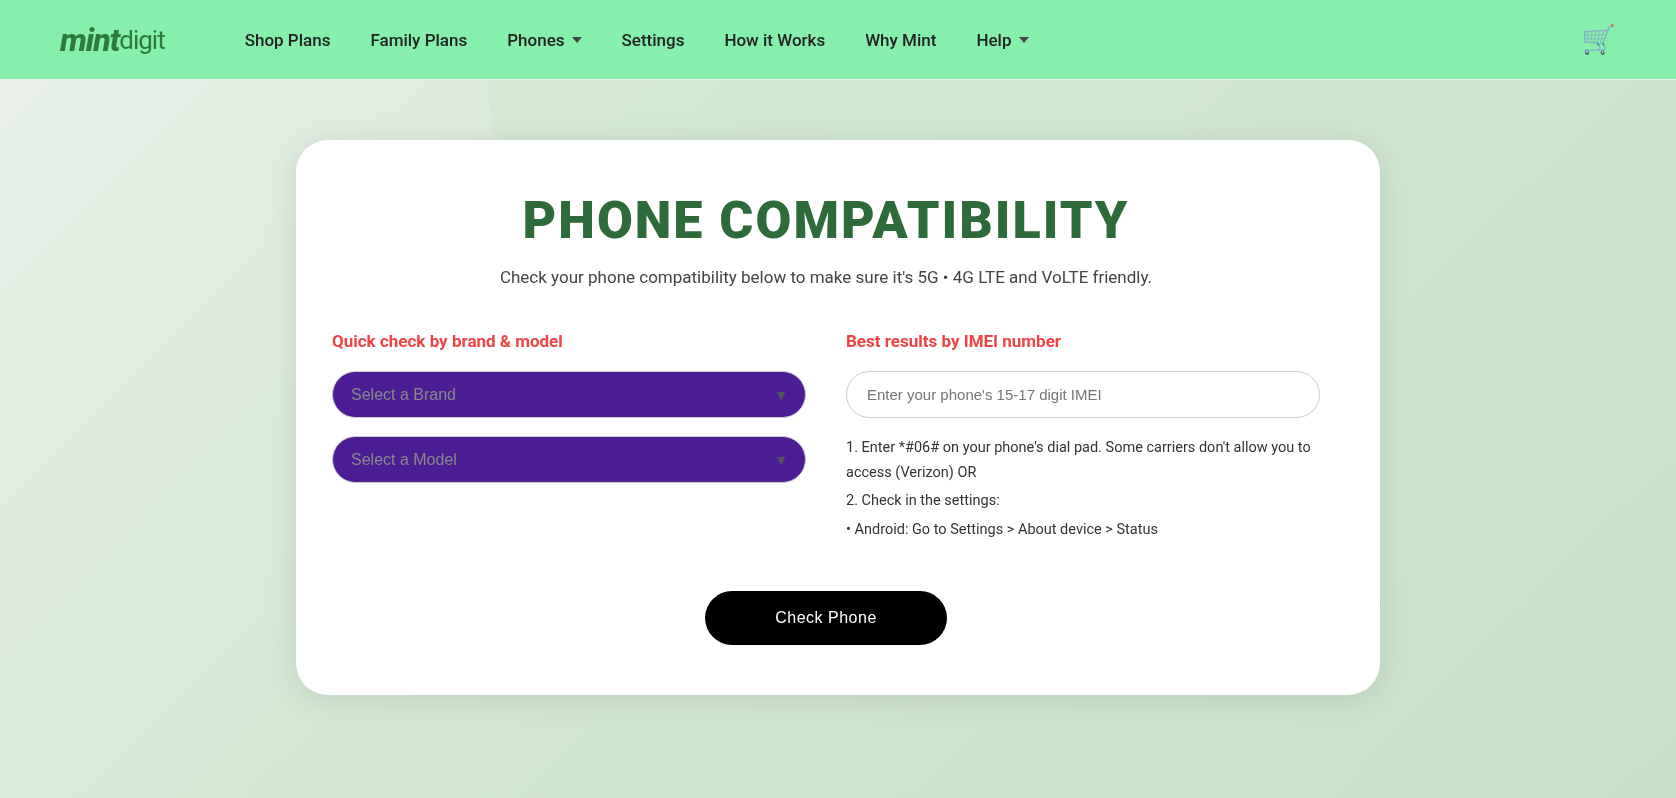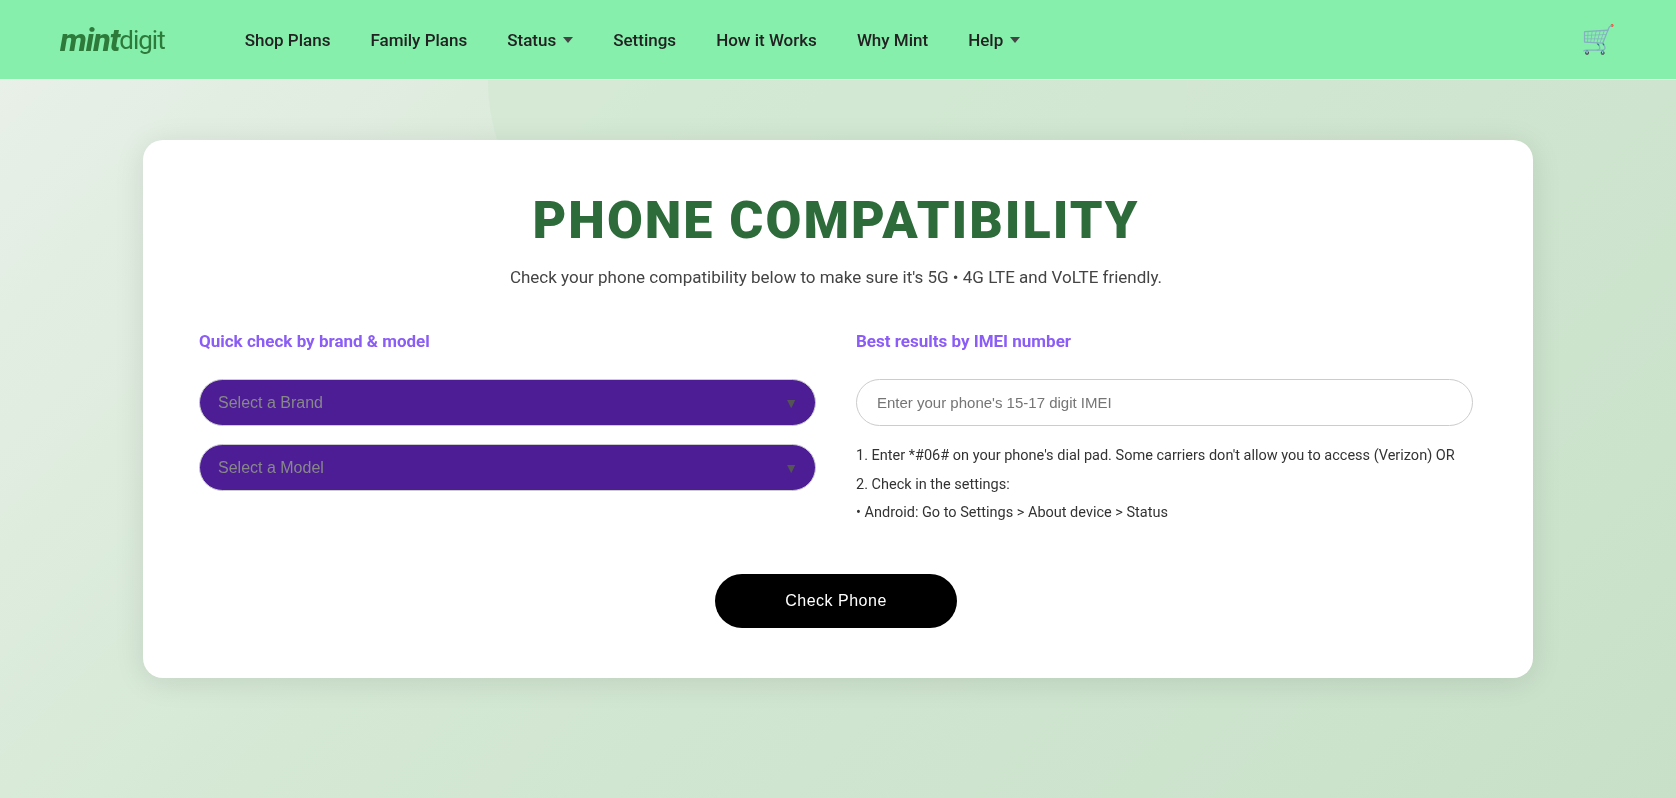--- a/index.html
+++ b/index.html
@@ -96,23 +96,23 @@
       width: 700px;
       height: 200px;
       background: #d0e8d0;
       border-radius: 0 0 200px 200px;
       opacity: 0.6;
     }
 
     
     .card {
       background: #fff;
-      border-radius: 20px;
-      padding: 50px 60px 50px 56px;
-      width: 1390px;
+      border-radius: 32px;
+      padding: 50px 60px 50px 36px;
+      width: 1084px;
       max-width: 100%;
       box-shadow: 0 4px 30px rgba(0,0,0,0.1);
       position: relative;
       z-index: 1;
     }
 
     .card-title {
       text-align: center;
       font-size: 52px;
       font-weight: 900;
@@ -153,22 +153,22 @@
     }
 
     .col-right {
       flex: 1;
       min-width: 0;
     }
 
     .section-label {
       font-size: 17px;
       font-weight: 700;
-      color: #8b5cf6;
-      margin-bottom: 28px;
+      color: #ef4444;
+      margin-bottom: 20px;
     }
 
     .dropdown-wrapper {
       position: relative;
       margin-bottom: 18px;
     }
 
     .dropdown-select {
       width: 100%;
       padding: 14px 44px 14px 18px;
@@ -241,21 +241,21 @@
       <span class="mobile-part">digit</span>
   </a>
   <nav>
     <a class="nav-item" href="#">
       <span>Shop Plans</span>
     </a>
     <a class="nav-item" href="#">
       <span>Family Plans</span>
     </a>
     <a class="nav-item" href="#">
-      <span>Status</span>
+      <span>Phones</span>
       <span class="chevron-down"></span>
     </a>
     <a class="nav-item" href="#">
       <span>Settings</span>
     </a>
     <a class="nav-item" href="#">
       <span>How it Works</span>
     </a>
     <a class="nav-item" href="#">
       <span>Why Mint</span>

